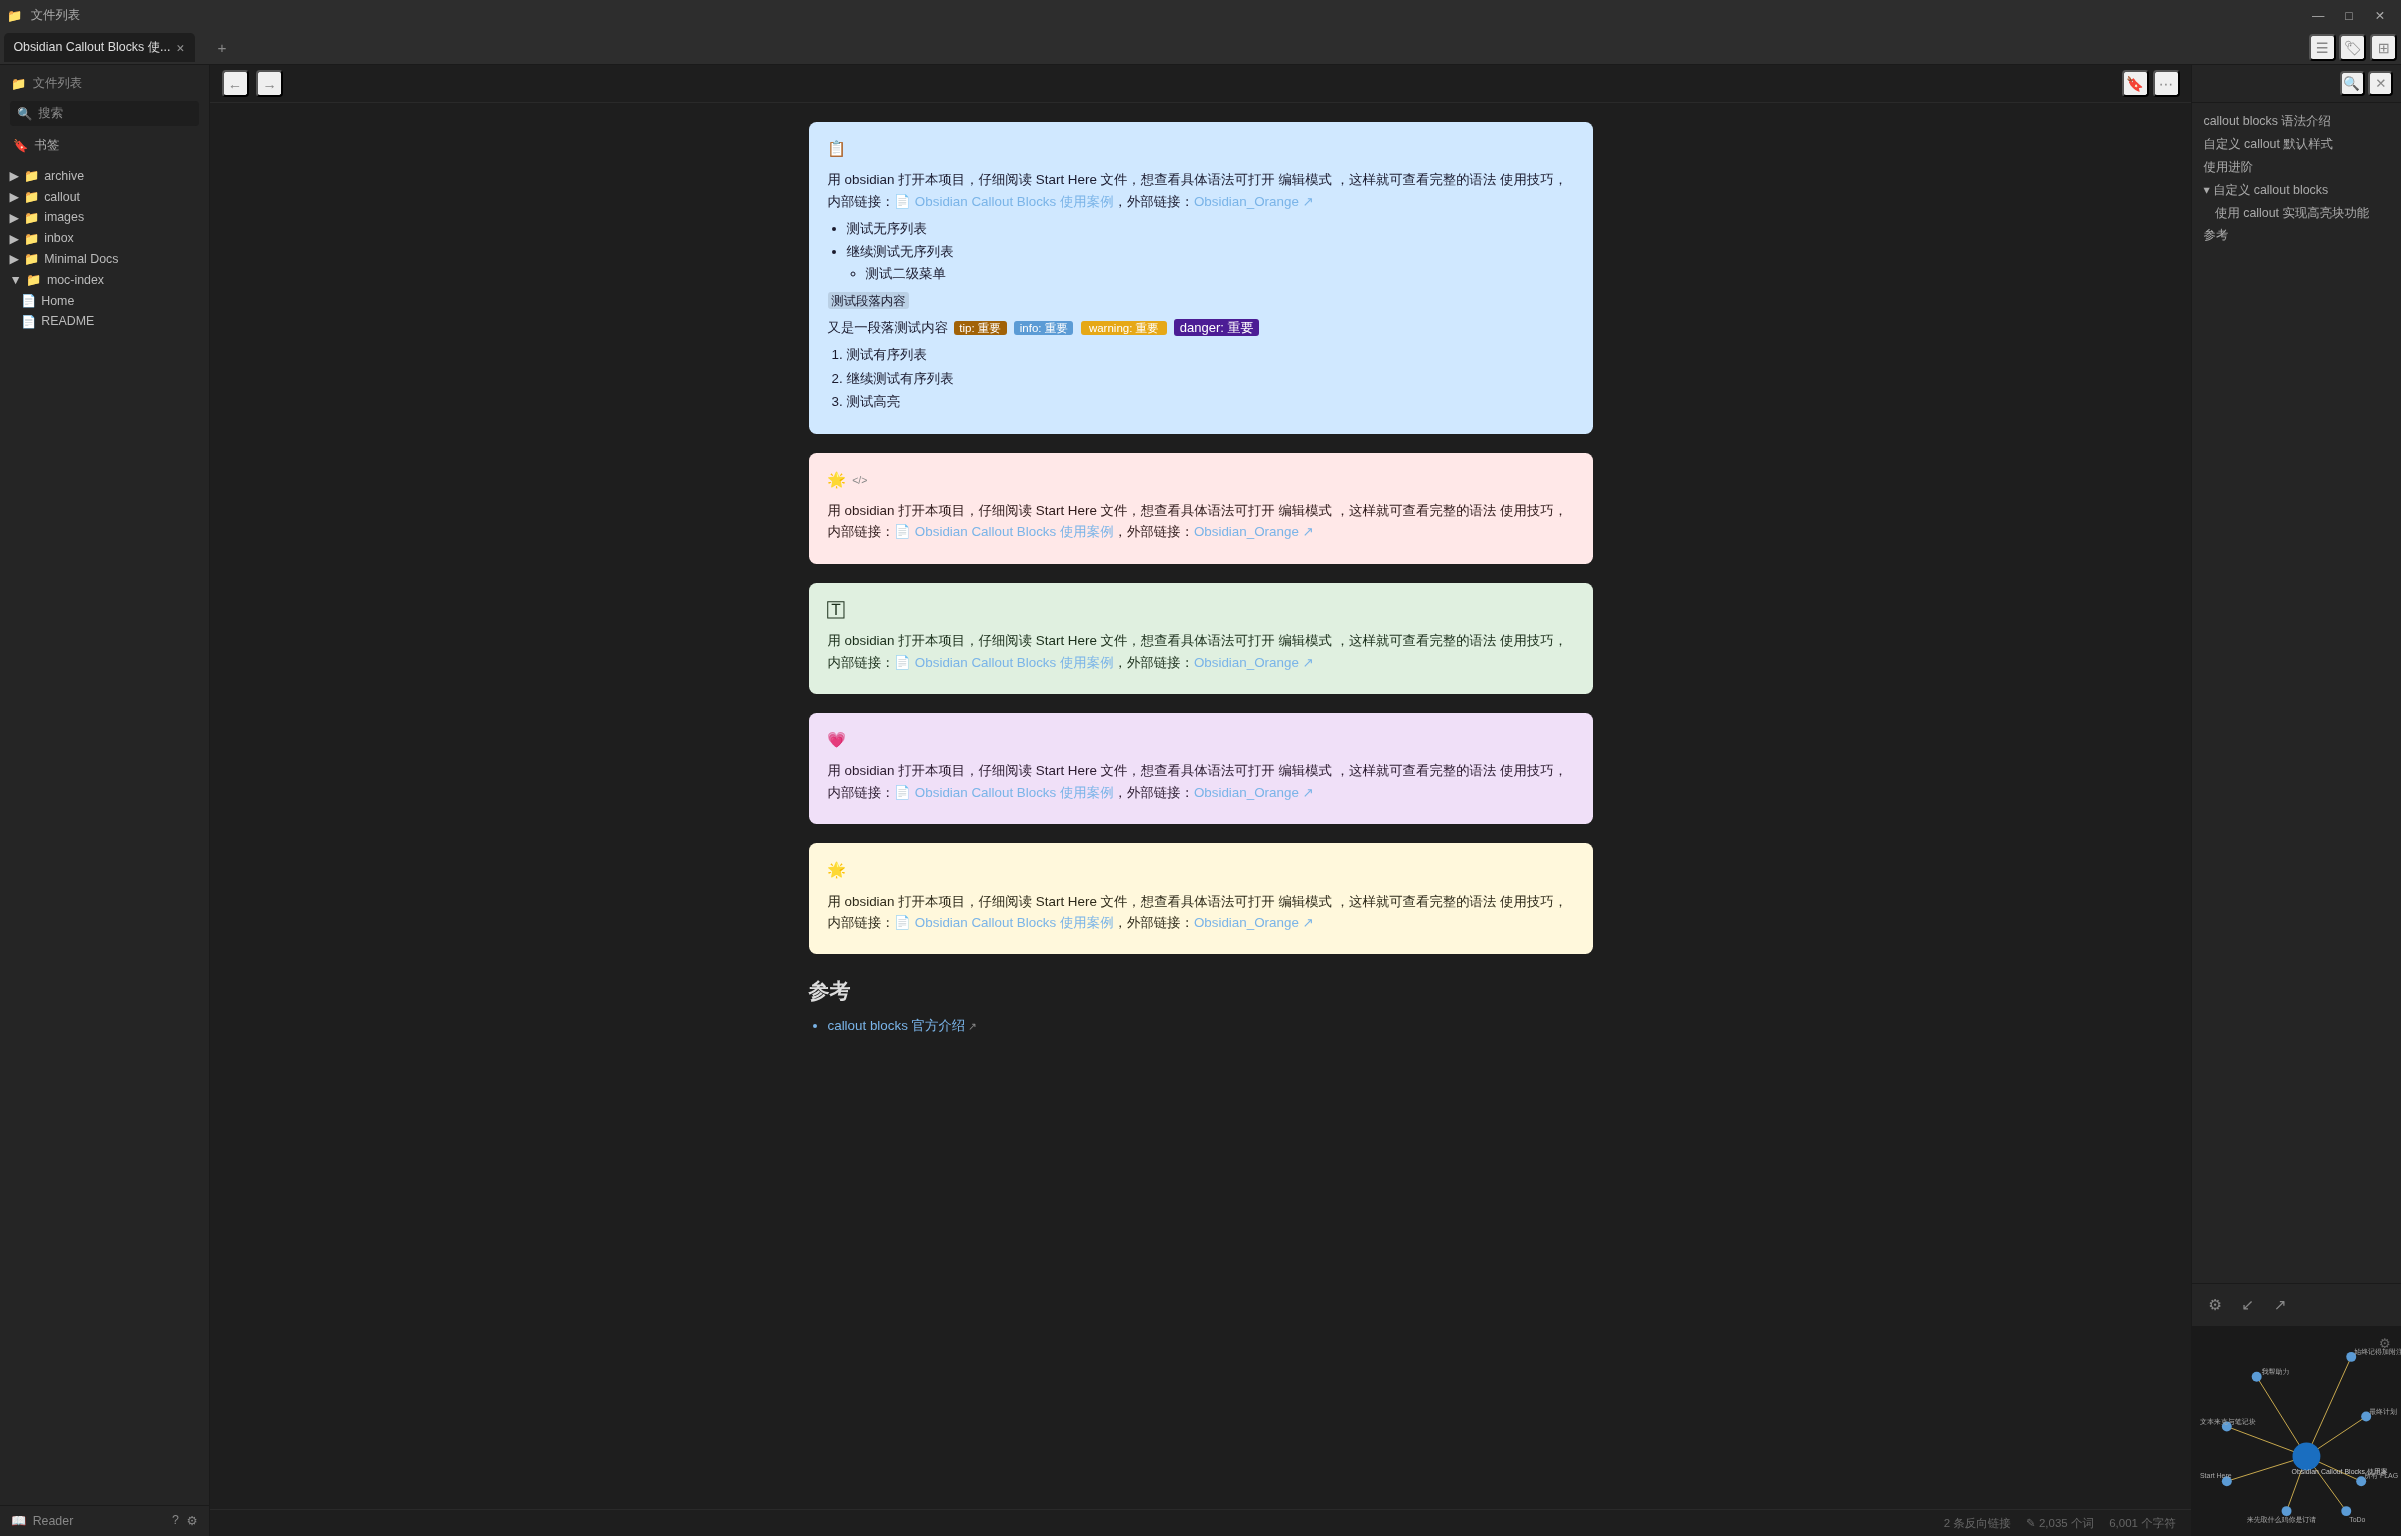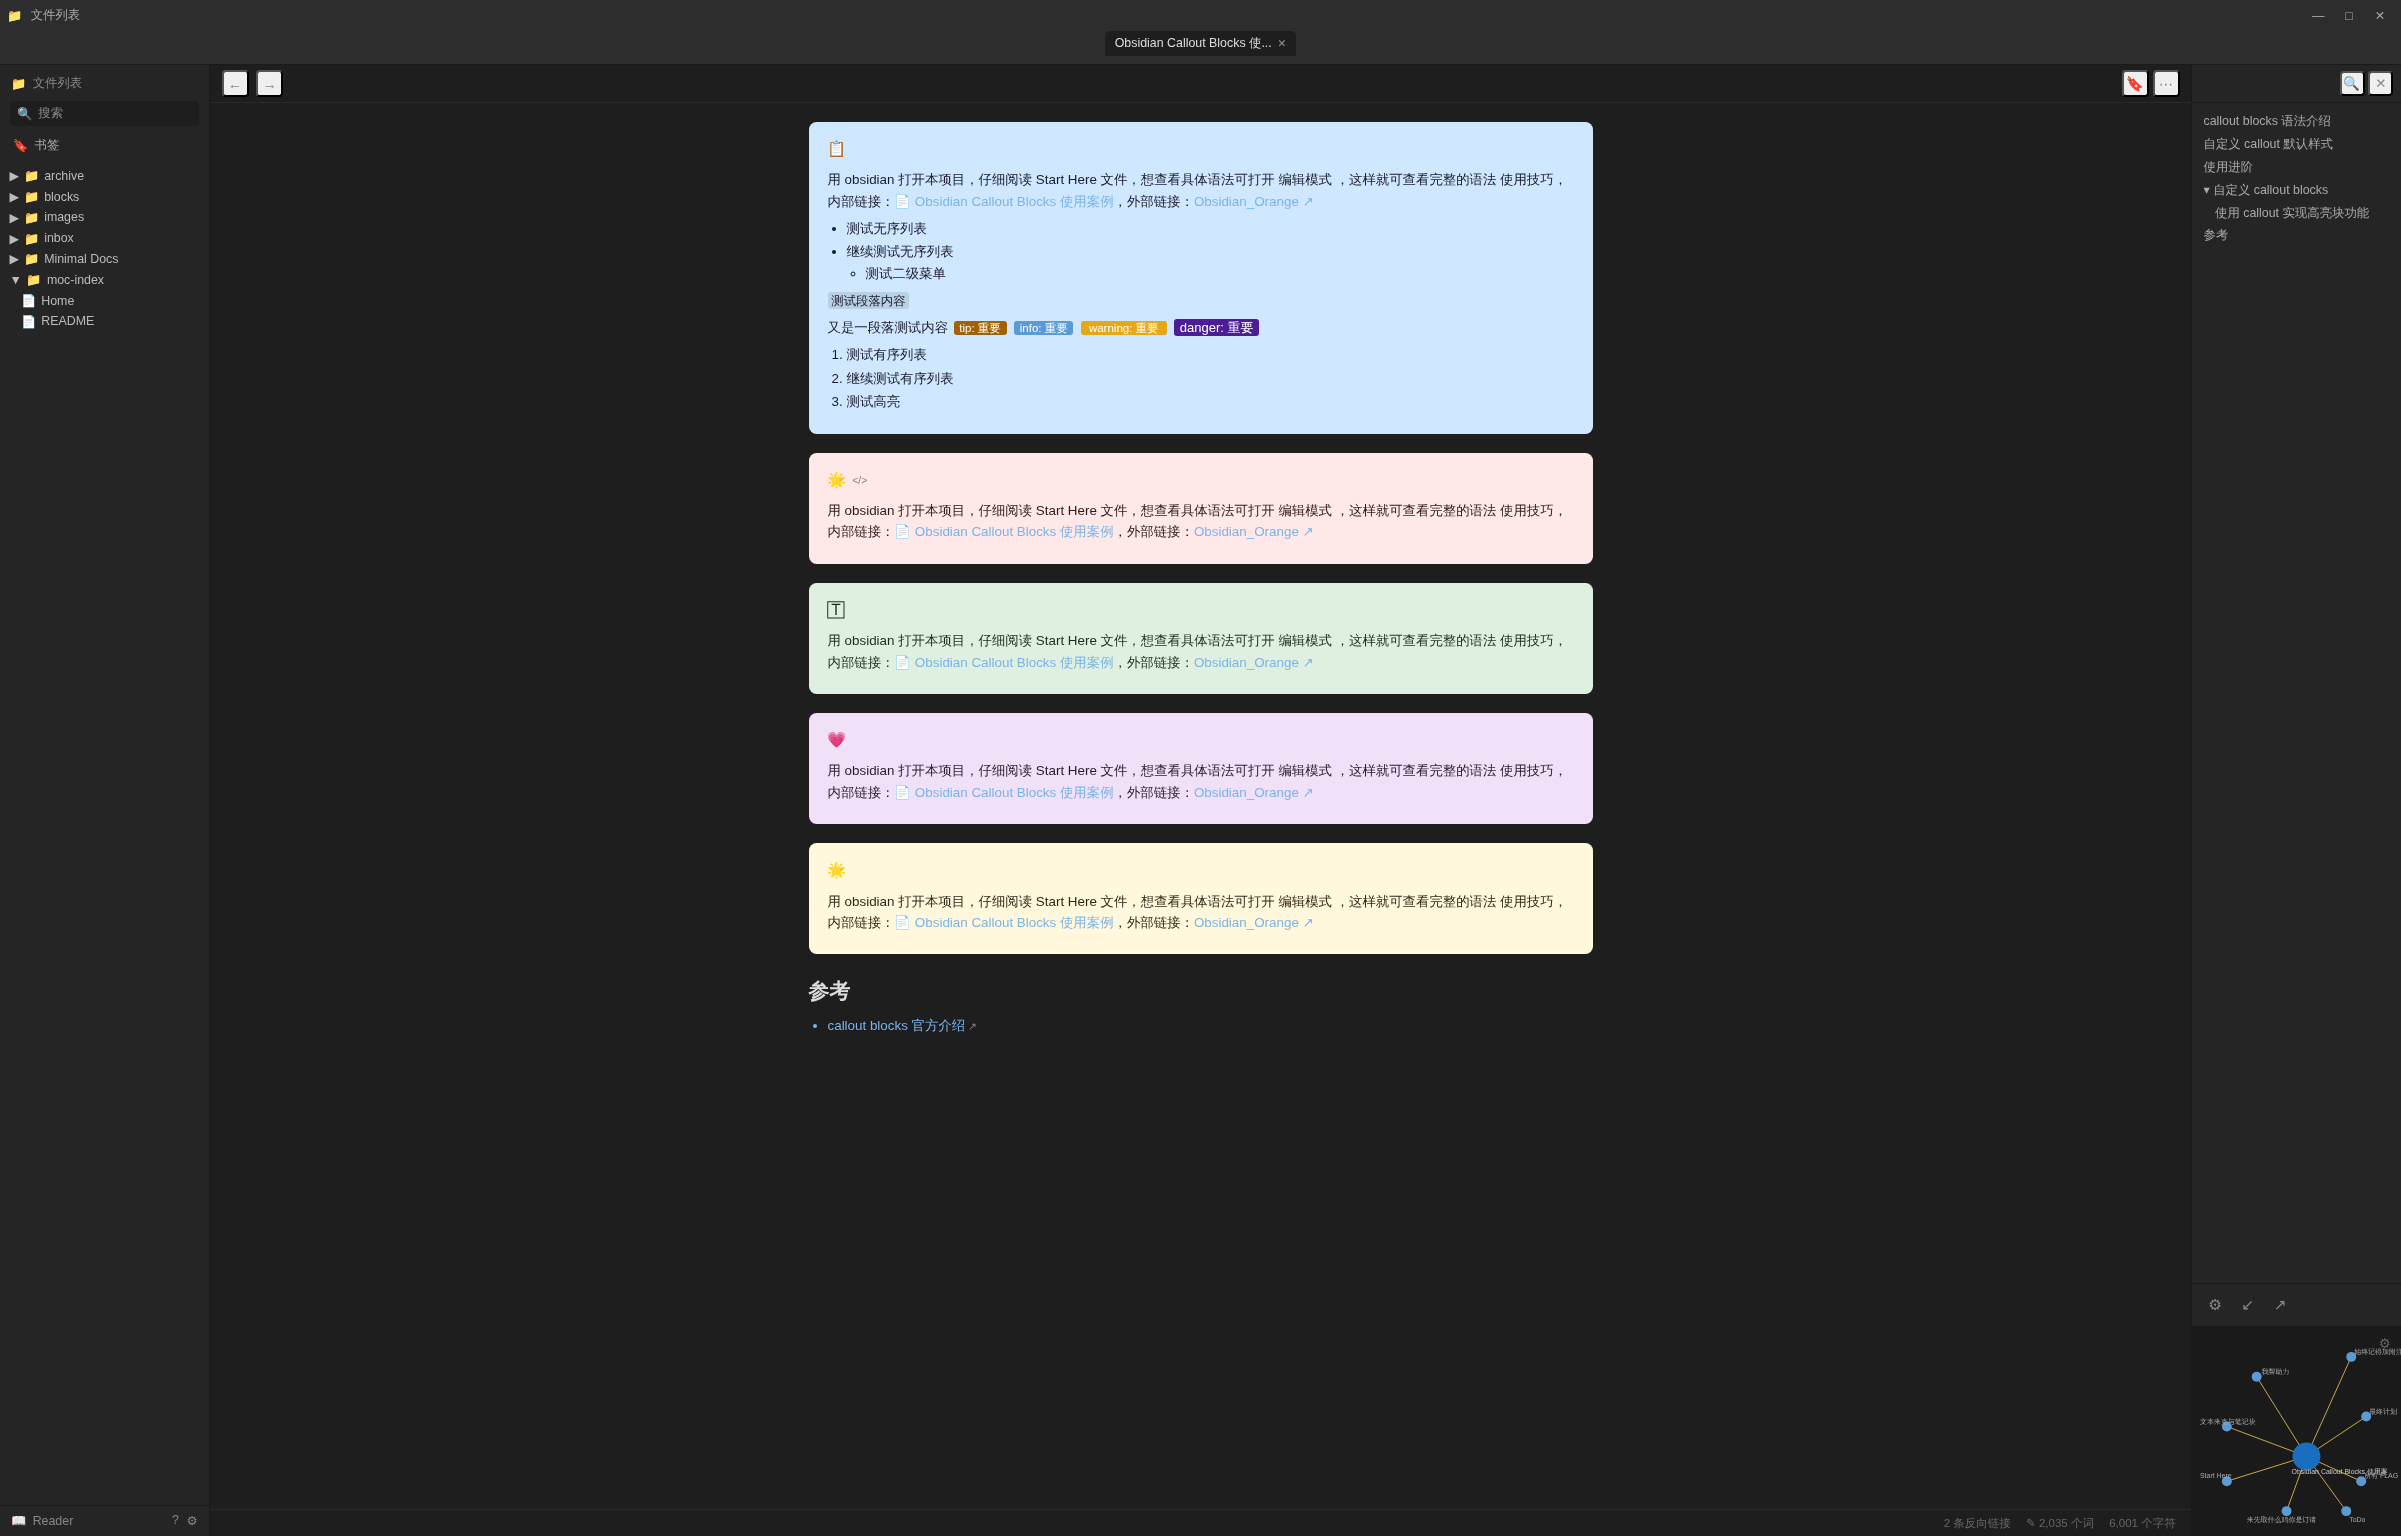--- a/index.html
+++ b/index.html
@@ -5,21 +5,21 @@
     * { box-sizing: border-box; margin: 0; padding: 0; }
     body { font-family: -apple-system, BlinkMacSystemFont, 'Segoe UI', sans-serif; font-size: 13.4px; background: #1e1e1e; color: #dcddde; display: flex; flex-direction: column; height: 100vh; overflow: hidden; }
 
     
     .titlebar { height: 31px; background: #2d2d2d; display: flex; align-items: center; justify-content: space-between; padding: 0 7.6px; flex-shrink: 0; }
     .titlebar-left { display: flex; align-items: center; gap: 7.6px; font-size: 12.4px; color: #aaa; }
     .titlebar-right { display: flex; gap: 3.8px; }
     .titlebar-btn { width: 27px; height: 21px; background: none; border: none; color: #aaa; cursor: pointer; font-size: 12.4px; display: flex; align-items: center; justify-content: center; border-radius: 2.9px; }
 
     
-    .tabbar { height: 34px; background: #2d2d2d; display: flex; align-items: center; padding: 0 3.8px; gap: 15px; flex-shrink: 0; border-bottom: 1px solid #1a1a1a; flex-direction: column; }
+    .tabbar { height: 34px; background: #2d2d2d; display: flex; align-items: center; padding: 0 3.8px; gap: 15px; flex-shrink: 0; border-bottom: 1px solid #1a1a1a; }
     .tab { display: flex; align-items: center; gap: 5.7px; padding: 3.8px 9.6px; border-radius: 4.8px 4.8px 0 0; font-size: 12.4px; cursor: pointer; color: #bbb; background: #353535; height: 29px; max-width: 191px; }
     .tab.active { background: #1e1e1e; color: #ddd; }
     .tab-close { opacity: 0.6; font-size: 10.5px; }
     .tab-add { width: 25px; height: 25px; display: flex; align-items: center; justify-content: center; border-radius: 3.8px; cursor: pointer; color: #888; font-size: 15.3px; }
 
     
     .main { display: flex; flex: 1; overflow: hidden; }
 
     
     .sidebar { width: 210px; background: #252525; border-right: 1px solid #1a1a1a; display: flex; flex-direction: column; flex-shrink: 0; }
@@ -144,21 +144,21 @@
     </div>
     <div class="sidebar-items">
       <div class="sidebar-item">
         <span>▶</span>
         <span>📁</span>
         <span>archive</span>
       </div>
       <div class="sidebar-item">
         <span>▶</span>
         <span>📁</span>
-        <span>blocks</span>
+        <span>callout</span>
       </div>
       <div class="sidebar-item">
         <span>▶</span>
         <span>📁</span>
         <span>images</span>
       </div>
       <div class="sidebar-item">
         <span>▶</span>
         <span>📁</span>
         <span>inbox</span>

